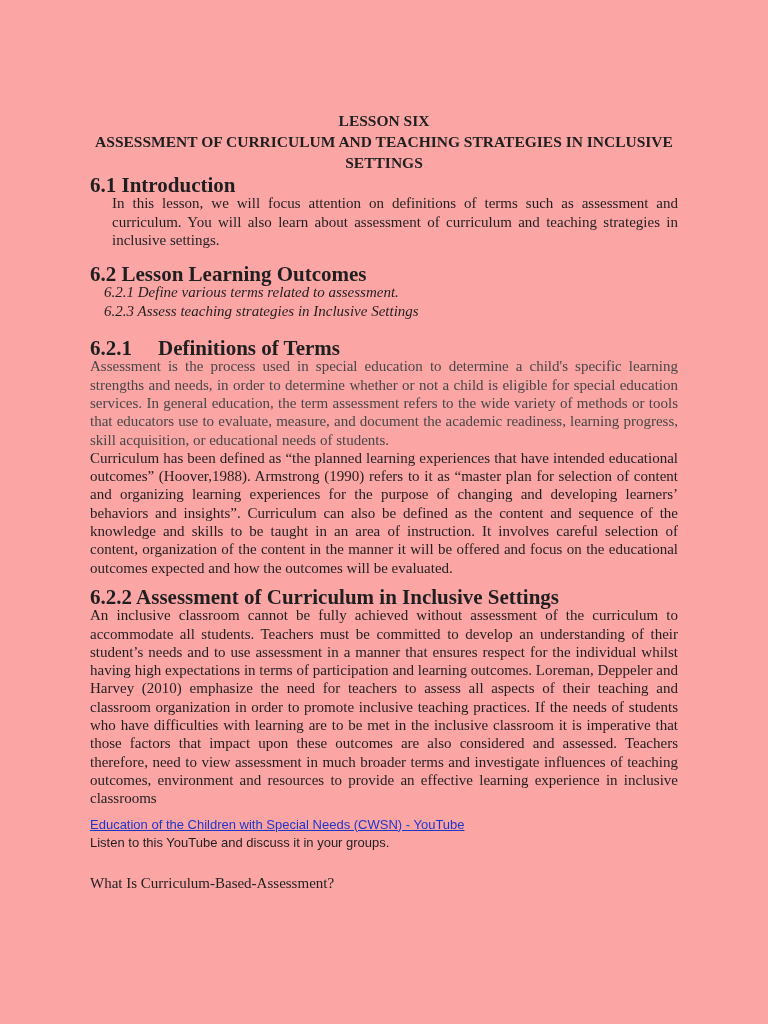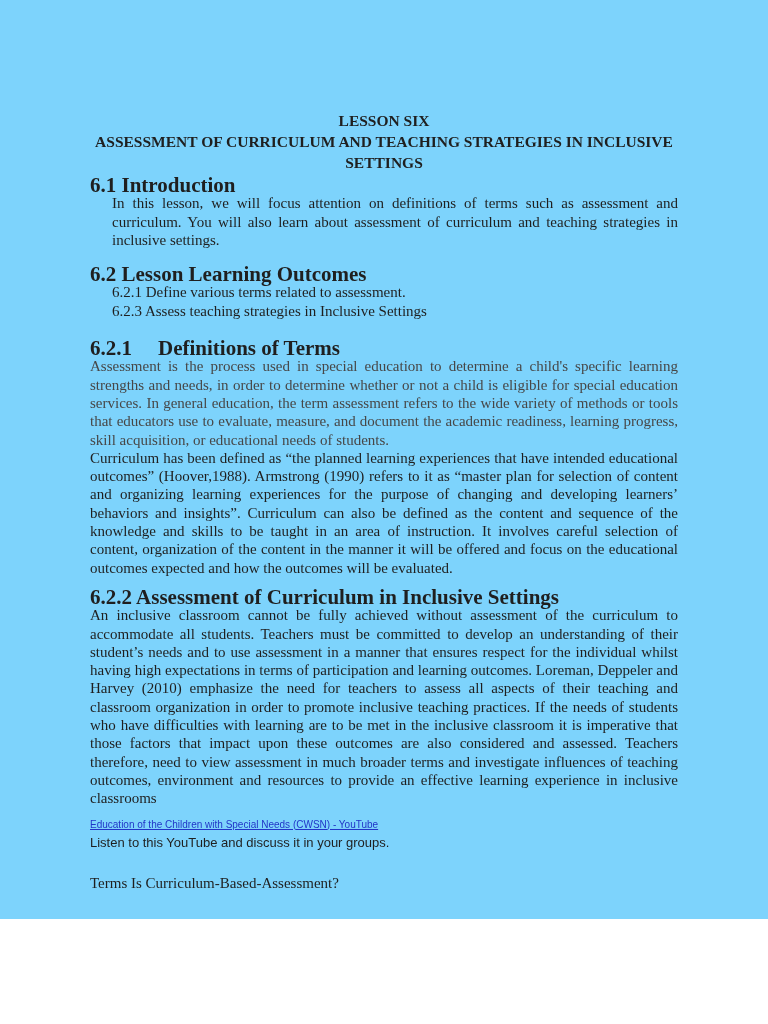--- a/index.html
+++ b/index.html
@@ -3,22 +3,22 @@
 <meta charset="utf-8">
 <style>
   html, body {
     margin: 0;
     padding: 0;
     background: #ffffff;
   }
   .page {
     position: relative;
     width: 768px;
-    height: 919px;
-    background: #7dd3fc;
+    height: 1024px;
+    background: #fca5a5;
     box-sizing: border-box;
     padding: 110px 90px 40px 90px;
     font-family: "Liberation Serif", serif;
     font-size: 15px;
     line-height: 18.3px;
     color: #1f1f1f;
     overflow: hidden;
   }
   .title-block {
     text-align: center;
@@ -39,26 +39,26 @@
   }
   .h-61 { margin-top: 3px; }
   .h-62 { margin-top: 16px; }
   .h-621 { margin-top: 19px; }
   .h-622 { margin-top: 11px; }
   .tab-gap { display: inline-block; width: 26px; }
   p { margin: 0; }
   .para-justify { text-align: justify; }
   .block-indent { margin-left: 22px; }
   .muted { color: #474747; }
-  .outcome-line { margin-left: 22px; }
+  .outcome-line { margin-left: 14px; font-style: italic; }
   .doc-link {
     display: inline-block;
     margin-top: 8px;
     font-family: "Liberation Sans", sans-serif;
-    font-size: 10px;
+    font-size: 13px;
     line-height: 18px;
     color: #2136C7;
     text-decoration: underline;
     cursor: pointer;
   }
   .sans-note {
     font-family: "Liberation Sans", sans-serif;
     font-size: 13px;
     line-height: 18px;
     color: #1f1f1f;
@@ -87,15 +87,15 @@
   <h2 class="h-section h-621"><span>6.2.1</span><span class="tab-gap"></span><span>Definitions of Terms</span></h2>
   <p class="para-justify muted">Assessment is the process used in special education to determine a child's specific learning strengths and needs, in order to determine whether or not a child is eligible for special education services. In general education, the term assessment refers to the wide variety of methods or tools that educators use to evaluate, measure, and document the academic readiness, learning progress, skill acquisition, or educational needs of students.</p>
   <p class="para-justify">Curriculum has been defined as “the planned learning experiences that have intended educational outcomes” (Hoover,1988). Armstrong (1990) refers to it as “master plan for selection of content and organizing learning experiences for the purpose of changing and developing learners’ behaviors and insights”. Curriculum can also be defined as the content and sequence of the knowledge and skills to be taught in an area of instruction. It involves careful selection of content, organization of the content in the manner it will be offered and focus on the educational outcomes expected and how the outcomes will be evaluated.</p>
 
   <h2 class="h-section h-622">6.2.2 Assessment of Curriculum in Inclusive Settings</h2>
   <p class="para-justify">An inclusive classroom cannot be fully achieved without assessment of the curriculum to accommodate all students. Teachers must be committed to develop an understanding of their student’s needs and to use assessment in a manner that ensures respect for the individual whilst having high expectations in terms of participation and learning outcomes. Loreman, Deppeler and Harvey (2010) emphasize the need for teachers to assess all aspects of their teaching and classroom organization in order to promote inclusive teaching practices. If the needs of students who have difficulties with learning are to be met in the inclusive classroom it is imperative that those factors that impact upon these outcomes are also considered and assessed.  Teachers therefore, need to view assessment in much broader terms and investigate influences of teaching outcomes, environment and resources to provide an effective learning experience in inclusive classrooms</p>
 
   <a class="doc-link">Education of the Children with Special Needs (CWSN) - YouTube</a>
   <p class="sans-note">Listen to this YouTube and discuss it in your groups.</p>
 
-  <p class="question-line">Terms Is Curriculum-Based-Assessment?</p>
+  <p class="question-line">What Is Curriculum-Based-Assessment?</p>
 
 </div>
 
 </body></html>

